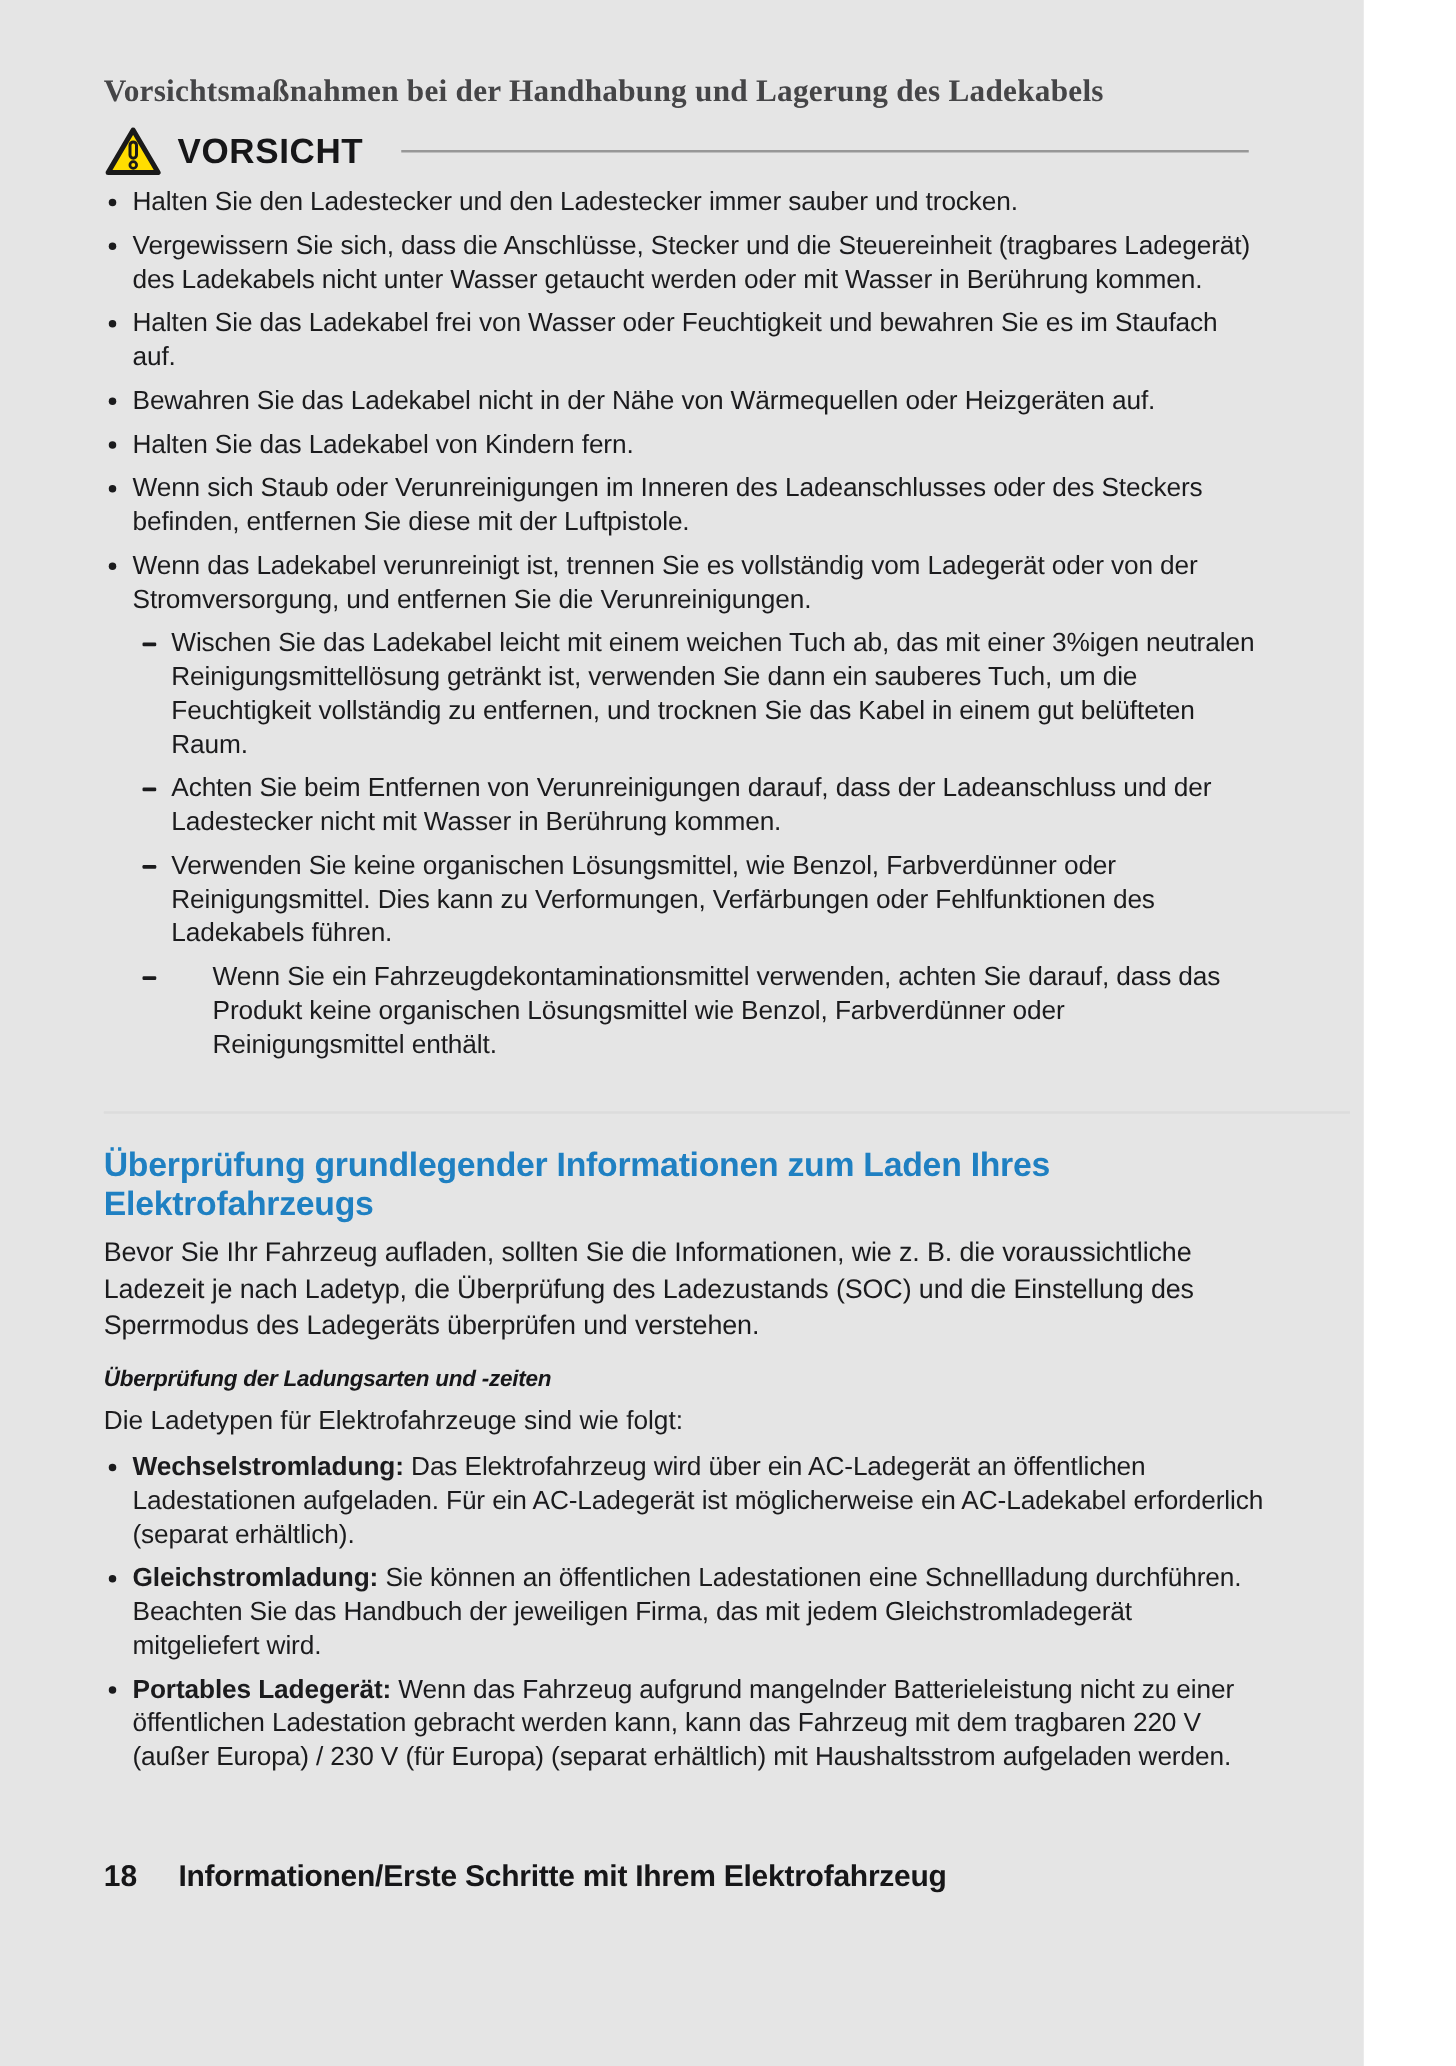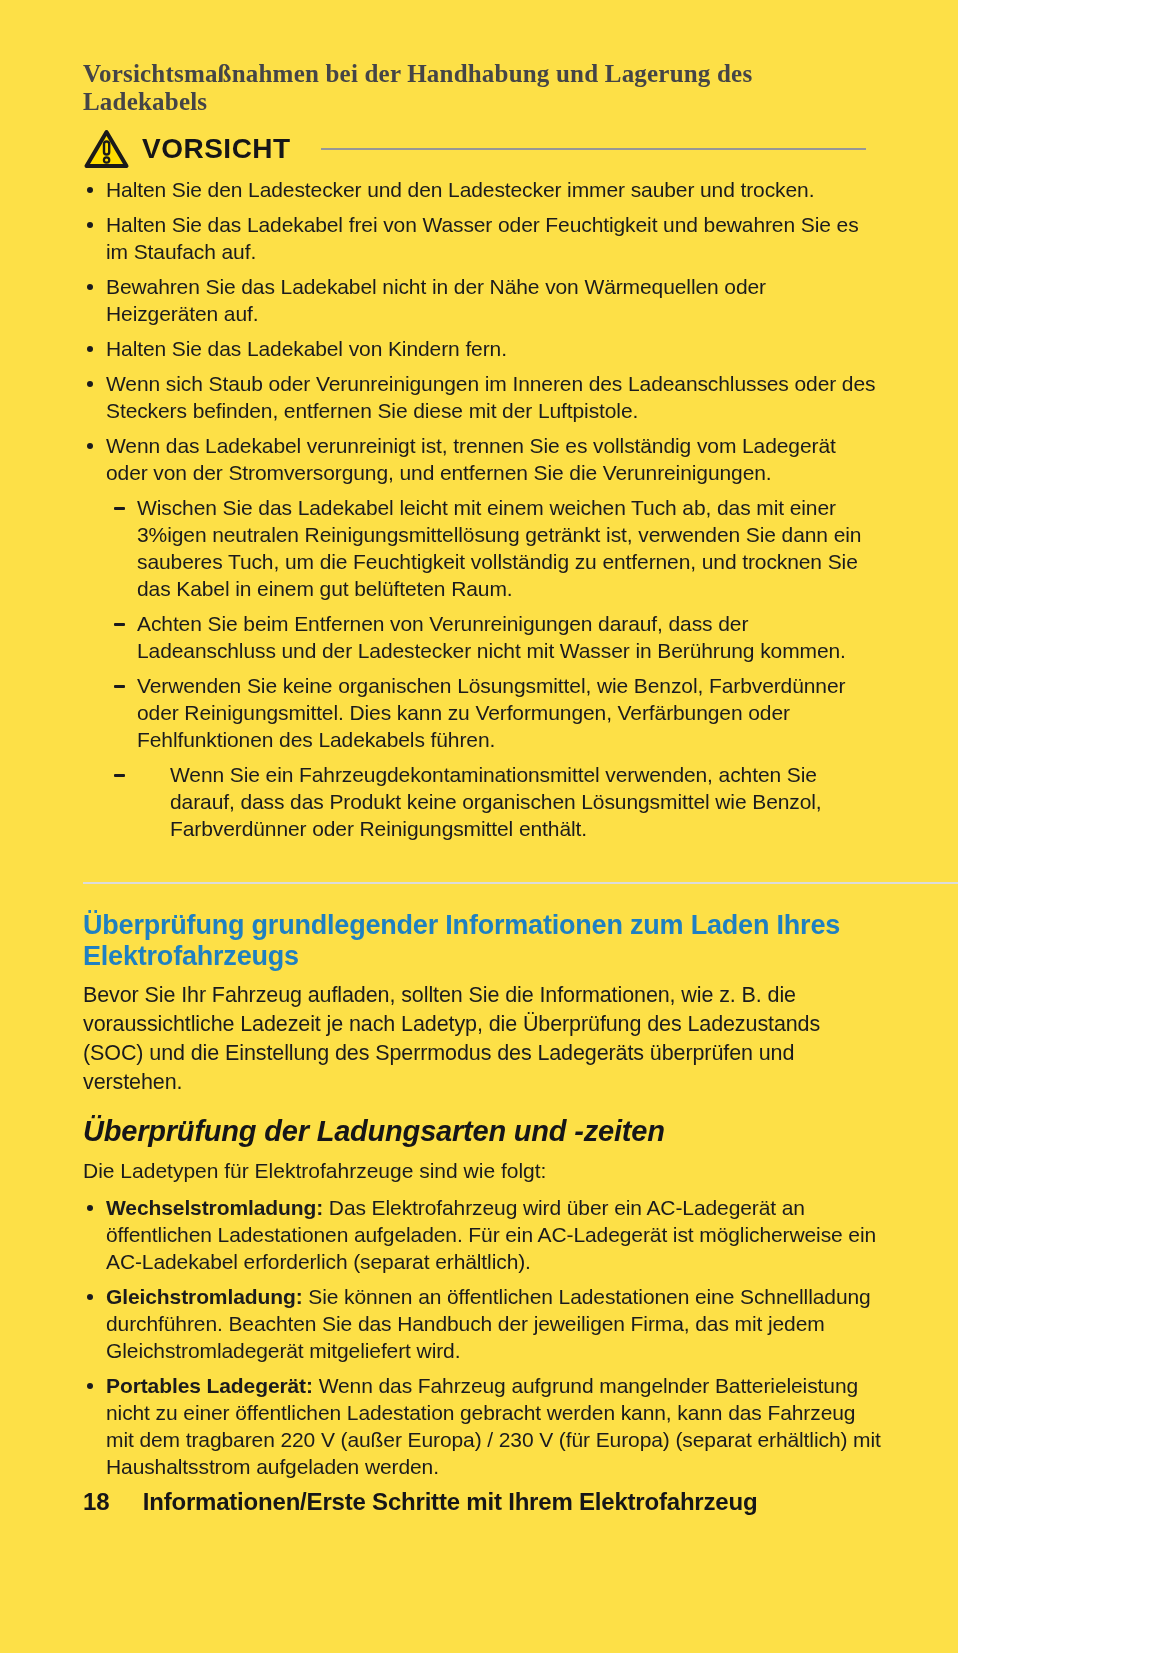--- a/index.html
+++ b/index.html
@@ -1,20 +1,20 @@
 <!DOCTYPE html>
 <html><head>
 <meta charset="utf-8">
 <style>
   html,body{margin:0;padding:0;background:#ffffff;}
   body{font-family:"Liberation Sans","DejaVu Sans",sans-serif;color:#1b1b1d;}
   .page{
     position:relative;
-    width:958px;height:1653px;
-    background:#fde047;
+    width:1091px;height:1653px;
+    background:#e5e5e5;
     box-sizing:border-box;
     padding:60px 75px 0 83px;
     overflow:hidden;
   }
   
   .doc-title{
     font-family:"Liberation Serif","DejaVu Serif",serif;
     font-weight:bold;
     font-size:25px;
     color:#454547;
@@ -56,21 +56,21 @@
   
   .blue-heading{
     font-size:27px;font-weight:bold;color:#1f80c2;
     margin:26px 0 0 0;letter-spacing:-0.2px;
   }
   .intro{
     font-size:21.5px;line-height:29px;max-width:950px;margin:9px 0 0 0;
     letter-spacing:-0.1px;
   }
   .italic-heading{
-    font-size:29px;font-weight:bold;font-style:italic;color:#161618;
+    font-size:18px;font-weight:bold;font-style:italic;color:#161618;
     margin:18px 0 0 0;letter-spacing:-0.2px;
   }
   .lead-line{font-size:21px;line-height:27px;margin:9px 0 0 0;}
   .types{margin-top:10px;}
   .b-text b,.type-label{font-weight:bold;}
   
   .footer{
     position:absolute;left:83px;top:1488px;
     display:flex;align-items:baseline;
     font-weight:bold;color:#161618;
@@ -92,20 +92,24 @@
       <circle cx="23.6" cy="32" r="2.7" fill="#FFDD00" stroke="#1a1a1a" stroke-width="2.2"></circle>
     </svg>
     <span class="caution-label">VORSICHT</span>
     <span class="caution-rule"></span>
   </div>
 
   <ul class="blist">
     <li>
       <span class="b-marker"></span>
       <span class="b-text">Halten Sie den Ladestecker und den Ladestecker immer sauber und trocken.</span>
+    </li>
+    <li>
+      <span class="b-marker"></span>
+      <span class="b-text">Vergewissern Sie sich, dass die Anschlüsse, Stecker und die Steuereinheit (tragbares Ladegerät) des Ladekabels nicht unter Wasser getaucht werden oder mit Wasser in Berührung kommen.</span>
     </li>
     <li>
       <span class="b-marker"></span>
       <span class="b-text">Halten Sie das Ladekabel frei von Wasser oder Feuchtigkeit und bewahren Sie es im Staufach auf.</span>
     </li>
     <li>
       <span class="b-marker"></span>
       <span class="b-text">Bewahren Sie das Ladekabel nicht in der Nähe von Wärmequellen oder Heizgeräten auf.</span>
     </li>
     <li>

